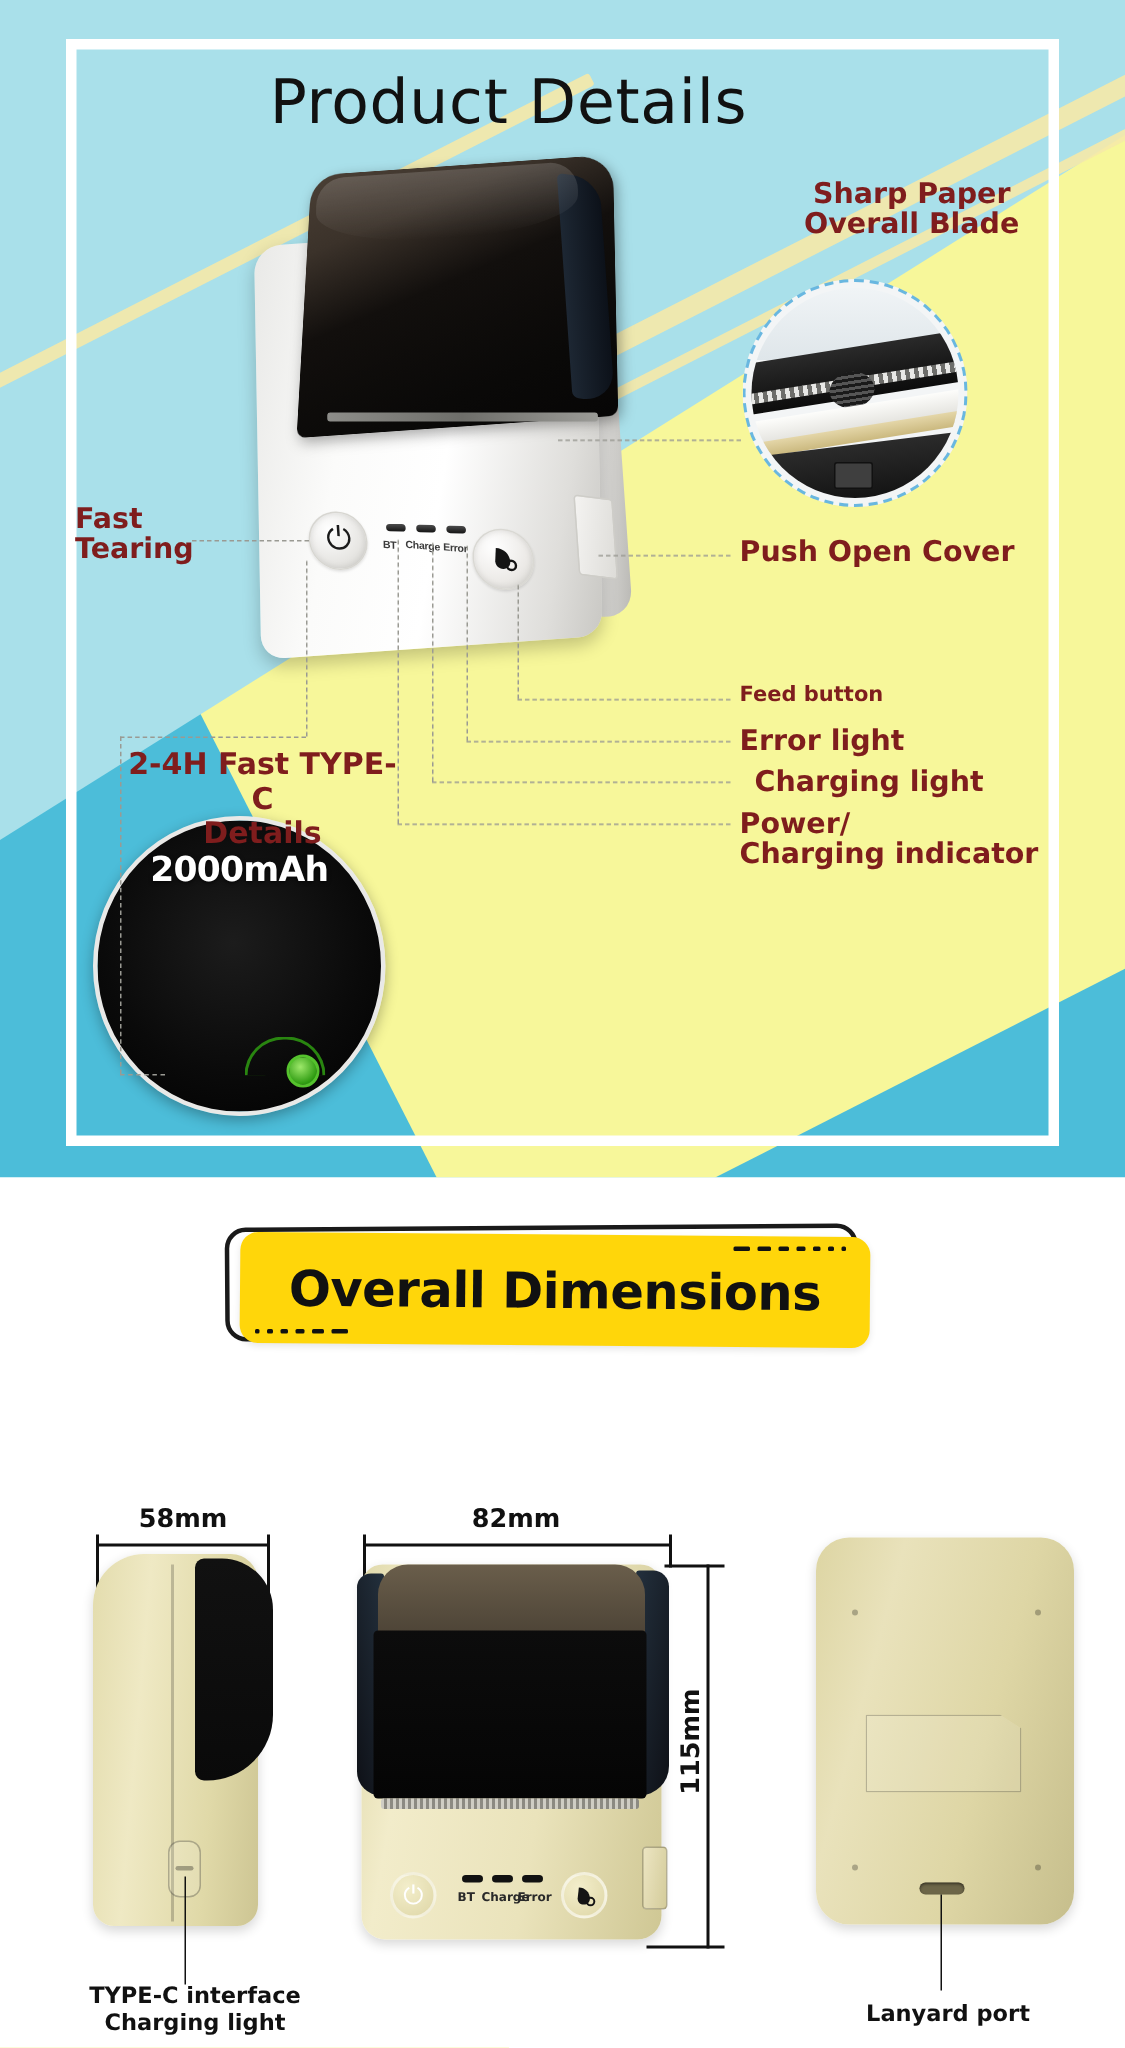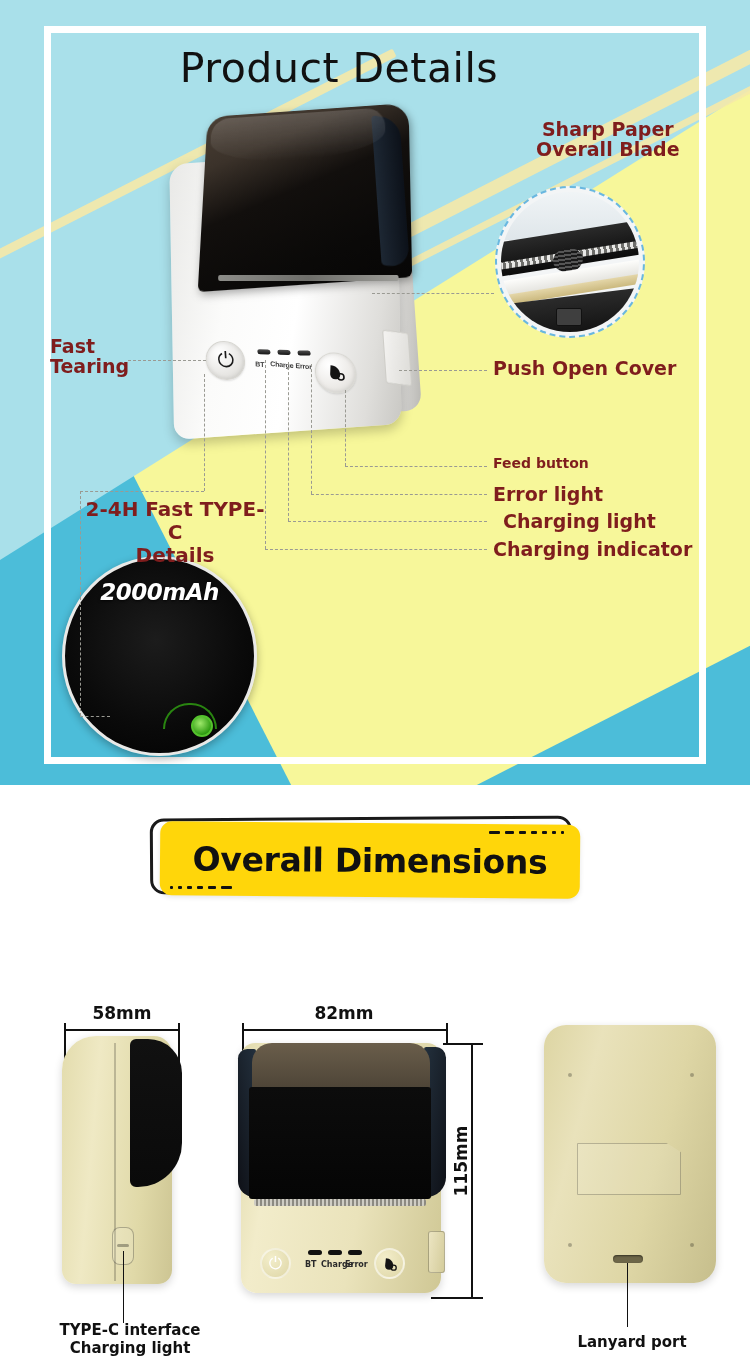--- a/index.html
+++ b/index.html
@@ -182,27 +182,26 @@
     background:linear-gradient(180deg,#2b2b2b,#101010);
     transform:rotate(-7deg);
   }
   #bl-bottom-notch {
     position:absolute; left:40%; top:83%; width:26px; height:18px;
     background:#3f3f3f; border:1px solid #111; border-radius:2px;
   }
 
   
   #battery-circle {
-    position:absolute; left:62px; top:556px; width:195px; height:200px;
+    position:absolute; left:62px; top:544px; width:195px; height:200px;
     border-radius:50%;
     background:radial-gradient(circle at 48% 42%,#1c1c1c 0%,#0a0a0a 58%,#000 100%);
     border:3px solid #e9e9e7;
     box-shadow:0 3px 9px rgba(0,0,0,.3);
     overflow:hidden;
-    font-style:italic;
   }
   #battery-mah {
     position:absolute; left:0; top:20px; width:100%; text-align:center;
     color:#fff; font-size:23px; font-weight:700;
     font-family:"DejaVu Sans", sans-serif; letter-spacing:-.5px;
     text-shadow:0 1px 3px rgba(0,0,0,.8);
   }
   #bat-cell {
     position:absolute; left:68px; top:64px; width:58px; height:108px;
   }
@@ -562,20 +561,21 @@
     <div>Sharp Paper</div>
     <div>Overall Blade</div>
   </div>
 
   <div class="callout" id="lbl-push">Push Open Cover</div>
   <div class="callout" id="lbl-feed">Feed button</div>
   <div class="callout" id="lbl-errorlight">Error light</div>
   <div class="callout" id="lbl-charging">Charging light</div>
 
   <div class="callout" id="lbl-powerbt">
+    <div>Power/</div>
     <div>Charging indicator</div>
   </div>
 
   <div class="callout" id="lbl-typec">
     <div>2-4H Fast TYPE-C</div>
     <div>Details</div>
   </div>
 </div>
 
 <div id="dims-section">

